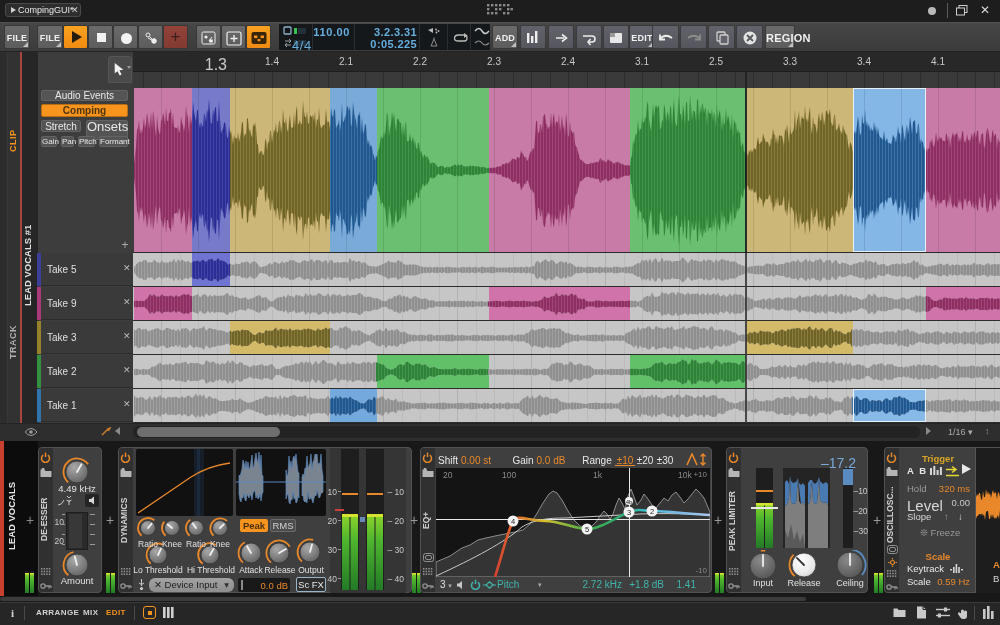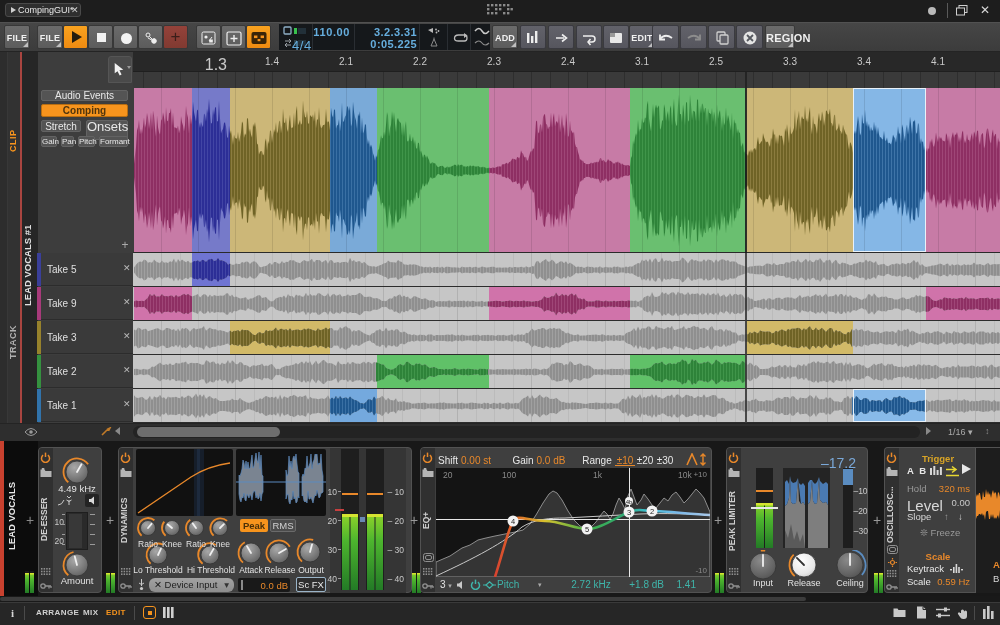--- a/index.html
+++ b/index.html
@@ -957,21 +957,21 @@
     <svg class="abs" style="left:470px;top:579px" width="11" height="11" viewBox="0 0 11 11">
       <path d="M 3.1 3.2 A 4 4 0 1 0 7.9 3.2" fill="none" stroke="#3fb5aa" stroke-width="1.5"></path>
       <line x1="5.5" y1="0.6" x2="5.5" y2="5" stroke="#3fb5aa" stroke-width="1.5"></line>
     </svg>
     <svg class="abs" style="left:483px;top:581px" width="13" height="8" viewBox="0 0 13 8">
       <path d="M0 4 h3 M10 4 h3" stroke="#3fb5aa"></path>
       <path d="M6.5 0.8 L10 4 L6.5 7.2 L3 4 Z" fill="none" stroke="#3fb5aa" stroke-width="1.2"></path>
     </svg>
     <div class="abs" style="left:497px;top:579px;font-size:10px;color:#3fb5aa">Pitch</div>
     <div class="abs" style="left:538px;top:581px;font-size:7px;color:#aaa">▾</div>
-    <div class="abs" style="left:560px;top:579px;width:62px;text-align:center;font-size:10px;color:#3fb5aa">2.72 kHz</div>
+    <div class="abs" style="left:560px;top:579px;width:62px;text-align:right;font-size:10px;color:#3fb5aa">2.72 kHz</div>
     <div class="abs" style="left:622px;top:579px;width:42px;text-align:right;font-size:10px;color:#3fb5aa">+1.8 dB</div>
     <div class="abs" style="left:672px;top:579px;width:24px;text-align:right;font-size:10px;color:#3fb5aa">1.41</div>
     <div class="abs" style="left:712px;top:512px;width:12px;height:16px;color:#9a9a9a;font-size:14px;text-align:center;line-height:16px">+</div>
     <svg class="abs" style="left:715px;top:571px" width="9" height="22" viewBox="0 0 9 22">
       <rect x="0" y="0" width="4" height="22" fill="#1a1a1a"></rect>
       <rect x="5" y="0" width="4" height="22" fill="#1a1a1a"></rect>
       <rect x="0" y="2" width="4" height="20" fill="url(#mg)"></rect>
       <rect x="5" y="2" width="4" height="20" fill="url(#mg)"></rect>
       <rect x="0" y="2" width="4" height="1.5" fill="#d6e431"></rect>
       <rect x="5" y="2" width="4" height="1.5" fill="#d6e431"></rect>

